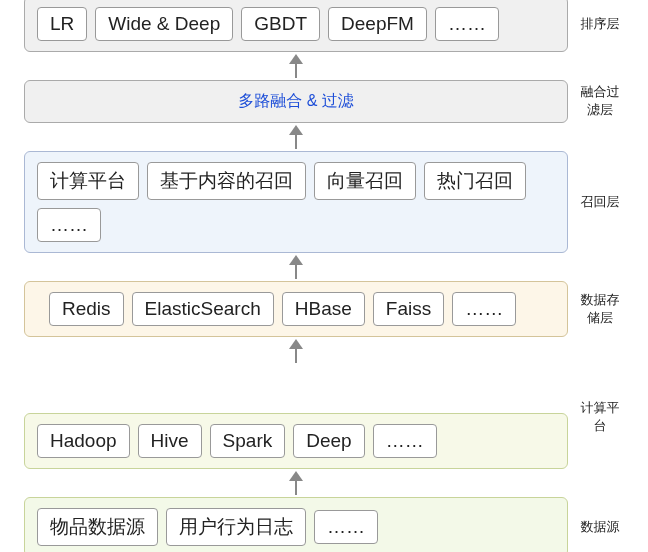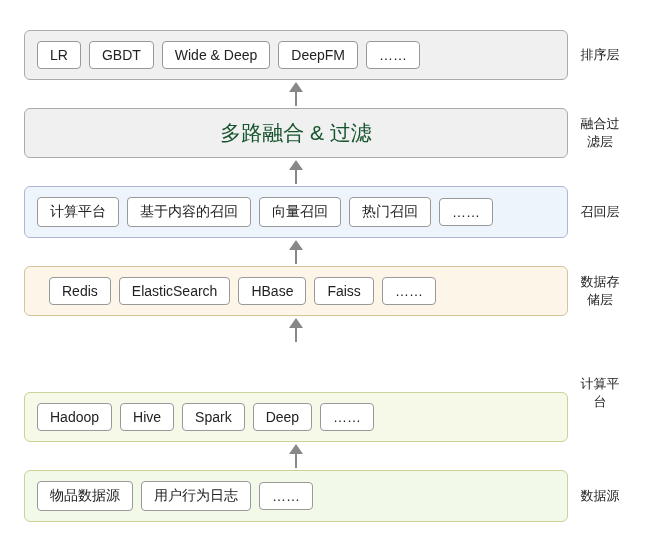--- a/index.html
+++ b/index.html
@@ -43,21 +43,21 @@
       font-size: 13px;
       color: #222;
       flex-shrink: 0;
       padding-left: 8px;
     }
     .chip {
       border: 1.5px solid #999;
       border-radius: 4px;
       padding: 5px 12px;
       background: #fff;
-      font-size: 14px;
+      font-size: 19px;
       color: #222;
       white-space: nowrap;
     }
     
     .layer-paihang { background: #f0f0f0; border-color: #aaa; }
     .layer-ronghe  { background: #f0f0f0; border-color: #aaa; }
     .layer-zhaohu  { background: #eef4fb; border-color: #aab8d4; }
     .layer-cunchuku{ background: #fdf6e8; border-color: #d4c49a; padding-left: 24px; }
     .layer-jisuan  { background: #f7f9e8; border-color: #c8d49a; margin-top: 48px; }
     .layer-shuju   { background: #f3f9e8; border-color: #c8d49a; }
@@ -84,33 +84,33 @@
       height: 0;
       border-left: 7px solid transparent;
       border-right: 7px solid transparent;
       border-bottom: 10px solid #888;
     }
     .ronghe-center {
       flex: 1;
       display: flex;
       align-items: center;
       justify-content: center;
-      font-size: 21px;
-      color: #14532d;
+      font-size: 16px;
+      color: #1d4ed8;
     }
   </style>
 </head>
 <body>
 
 <div class="diagram">
 <div class="layer-row">
       <div class="layer-box layer-paihang">
         <div class="chip">LR</div>
+        <div class="chip">Wide &amp; Deep</div>
         <div class="chip">GBDT</div>
-        <div class="chip">Wide &amp; Deep</div>
         <div class="chip">DeepFM</div>
         <div class="chip">……</div>
       </div>
       <div class="layer-label">排序层</div>
     </div>
     <div class="arrow-row">
       <div class="arrow">
         <div class="arrow-head"></div>
         <div class="arrow-line"></div>
       </div>

